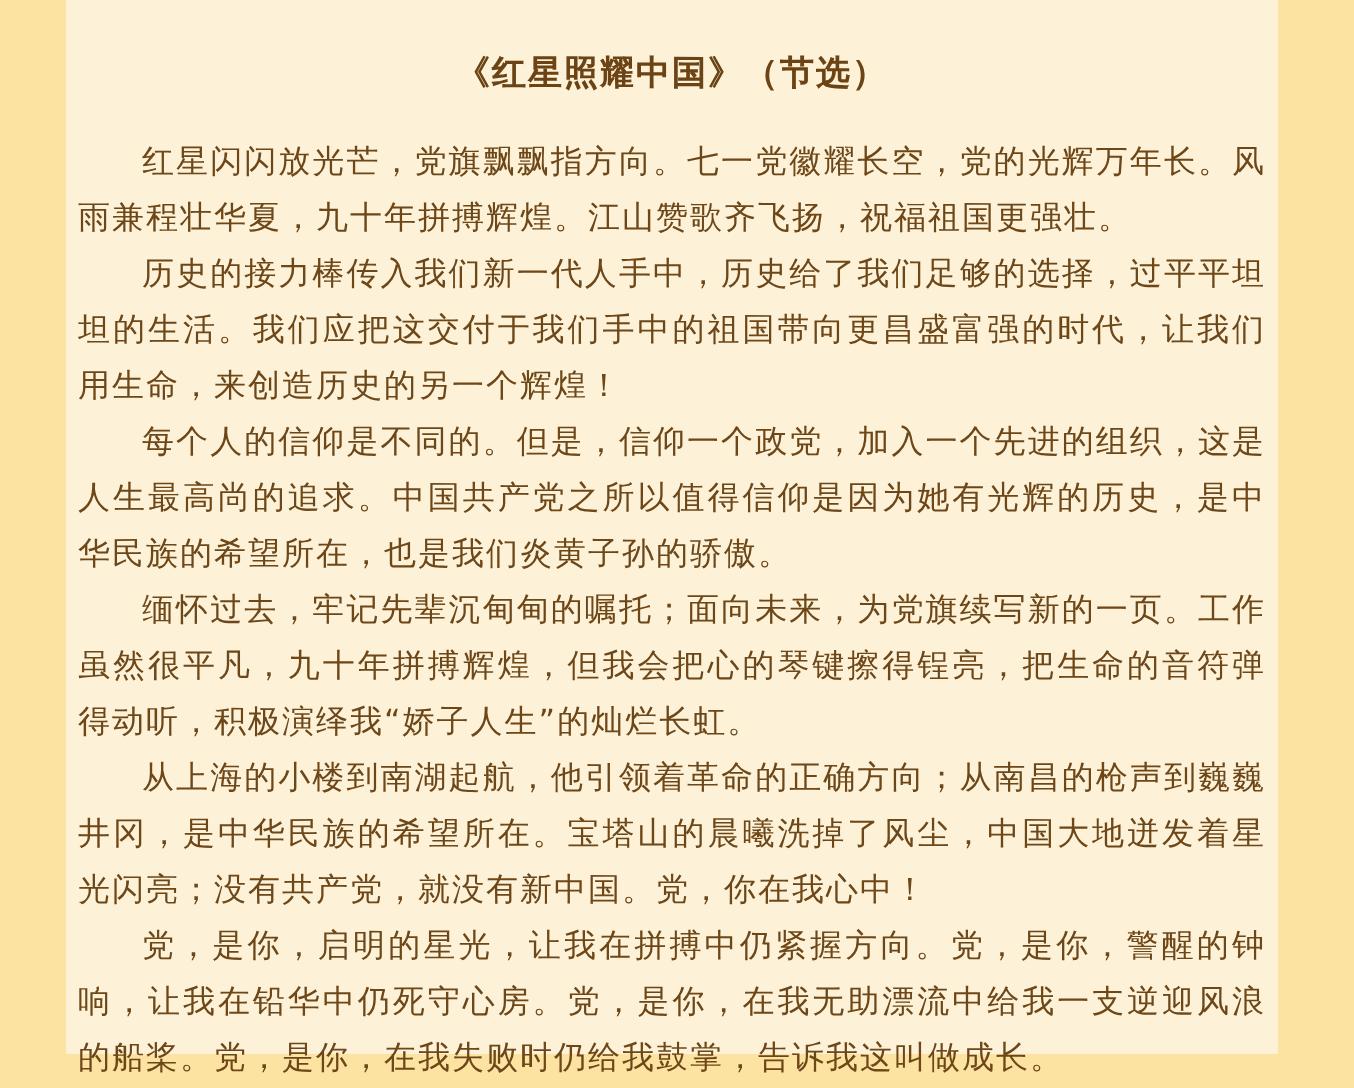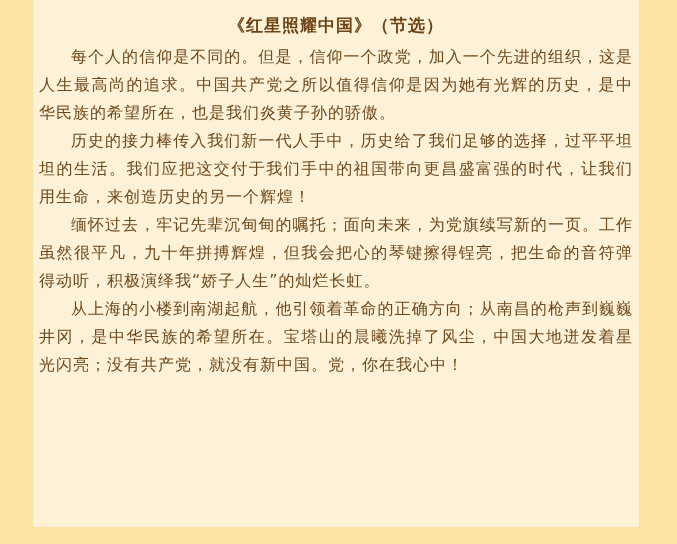--- a/index.html
+++ b/index.html
@@ -28,21 +28,21 @@
   .panel {
     position: absolute;
     left: 33px;
     top: 0;
     width: 606px;
     height: 527px;
     background: var(--panel-bg);
     padding: 7px 6px 10px 6px;
   }
   .title {
-    margin: 4px;
+    margin: 16px;
     font-size: 17px;
     font-weight: bold;
     line-height: 28px;
     text-align: center;
     color: var(--title-color);
     letter-spacing: 1px;
   }
   .para {
     margin: 0;
     font-size: 16px;
@@ -53,18 +53,20 @@
     letter-spacing: 1px;
     word-break: break-all;
   }
 </style>
 </head>
 <body>
 
 <div class="page">
   <div class="panel">
     <h1 class="title">《红星照耀中国》（节选）</h1>
+    <p class="para">红星闪闪放光芒，党旗飘飘指方向。七一党徽耀长空，党的光辉万年长。风雨兼程壮华夏，九十年拼搏辉煌。江山赞歌齐飞扬，祝福祖国更强壮。</p>
+    <p class="para">历史的接力棒传入我们新一代人手中，历史给了我们足够的选择，过平平坦坦的生活。我们应把这交付于我们手中的祖国带向更昌盛富强的时代，让我们用生命，来创造历史的另一个辉煌！</p>
     <p class="para">每个人的信仰是不同的。但是，信仰一个政党，加入一个先进的组织，这是人生最高尚的追求。中国共产党之所以值得信仰是因为她有光辉的历史，是中华民族的希望所在，也是我们炎黄子孙的骄傲。</p>
-    <p class="para">历史的接力棒传入我们新一代人手中，历史给了我们足够的选择，过平平坦坦的生活。我们应把这交付于我们手中的祖国带向更昌盛富强的时代，让我们用生命，来创造历史的另一个辉煌！</p>
     <p class="para">缅怀过去，牢记先辈沉甸甸的嘱托；面向未来，为党旗续写新的一页。工作虽然很平凡，九十年拼搏辉煌，但我会把心的琴键擦得锃亮，把生命的音符弹得动听，积极演绎我“娇子人生”的灿烂长虹。</p>
     <p class="para">从上海的小楼到南湖起航，他引领着革命的正确方向；从南昌的枪声到巍巍井冈，是中华民族的希望所在。宝塔山的晨曦洗掉了风尘，中国大地迸发着星光闪亮；没有共产党，就没有新中国。党，你在我心中！</p>
+    <p class="para">党，是你，启明的星光，让我在拼搏中仍紧握方向。党，是你，警醒的钟响，让我在铅华中仍死守心房。党，是你，在我无助漂流中给我一支逆迎风浪的船桨。党，是你，在我失败时仍给我鼓掌，告诉我这叫做成长。</p>
   </div>
 </div>
 
 </body></html>

